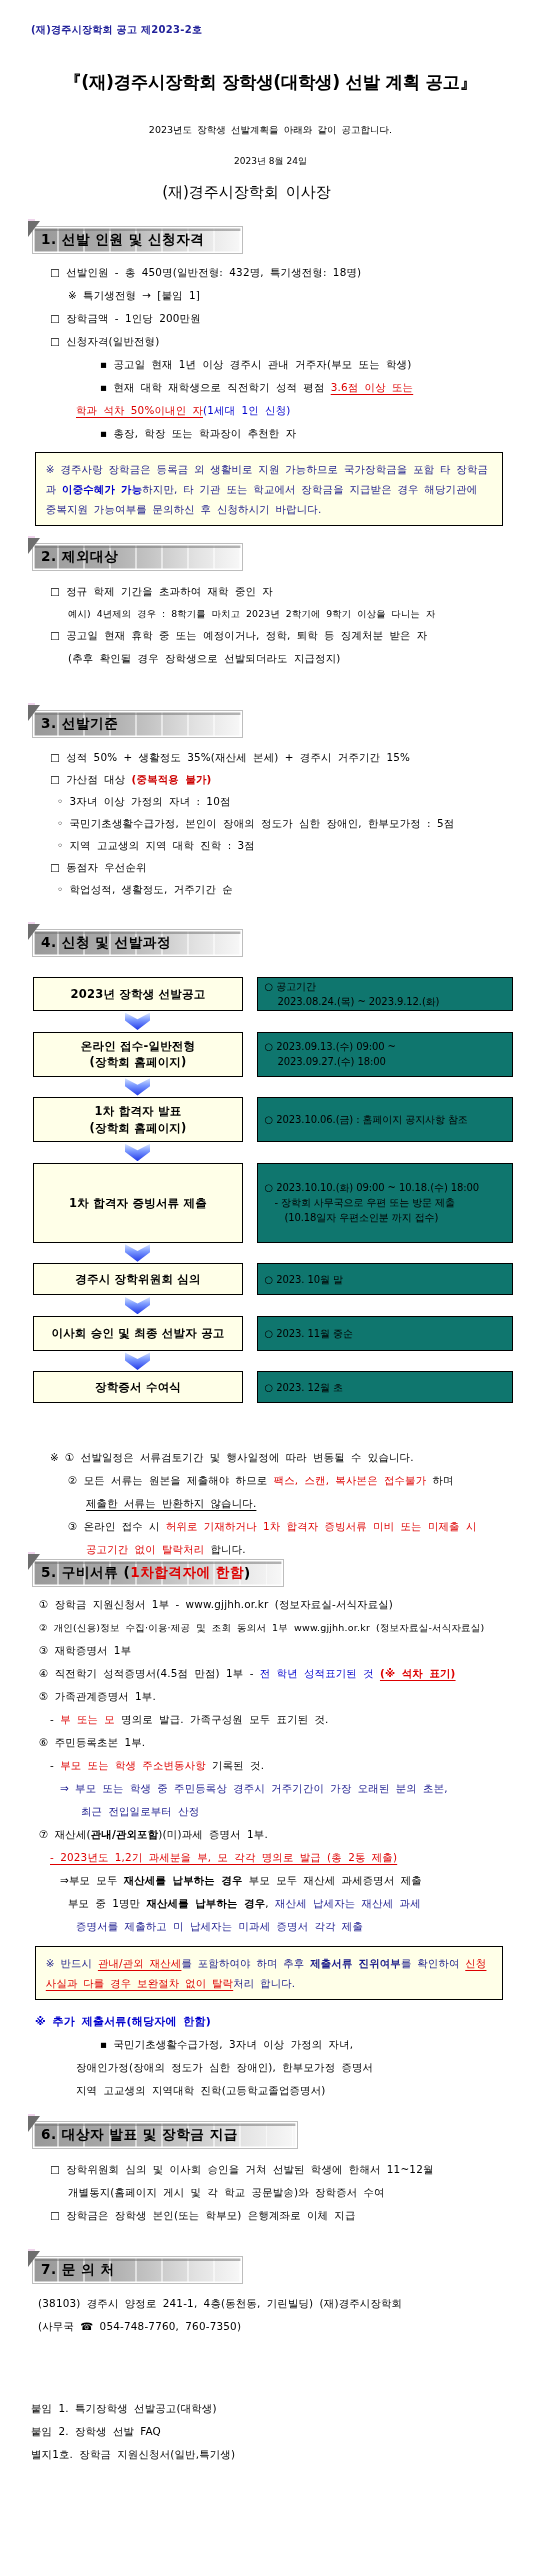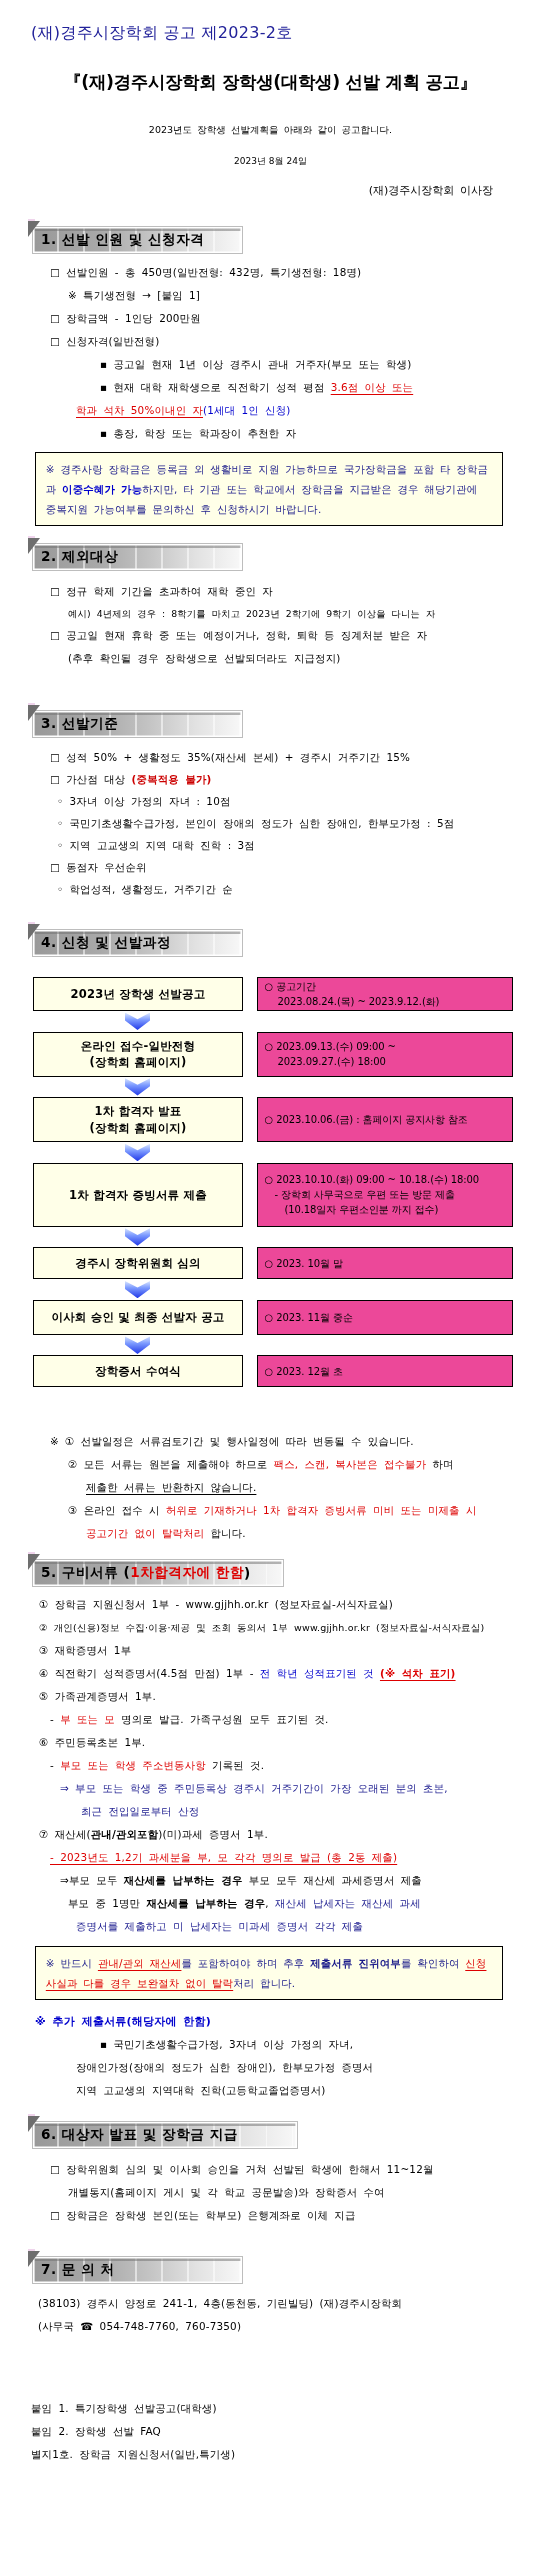--- a/index.html
+++ b/index.html
@@ -13,25 +13,25 @@
   .x125{padding-left:68px}.x140{padding-left:76px}.x148{padding-left:81px}.x158{padding-left:86px}
   .red{color:#dd0000}
   .redb{color:#cc0000;font-weight:bold}
   .redu{color:#dd0000;text-decoration:underline;text-underline-offset:2.7px}
   .blue{color:#0000cd}
   .blueu{color:#0000cd;text-underline-offset:2.7px}
   .navy{color:#1b1b8e}
   .bold{font-weight:bold}
   .ublack{text-decoration:underline;text-underline-offset:2.7px}
 
-  #docnum{position:absolute;top:23px;left:31px;font-size:16px;font-weight:normal;color:#22229a;letter-spacing:0.3px;}
+  #docnum{position:absolute;top:23px;left:31px;font-size:10px;font-weight:bold;color:#22229a;letter-spacing:0.3px;}
   #title{position:absolute;top:70px;left:0;right:0;text-align:center;font-size:17.4px;font-weight:bold;letter-spacing:-0.3px;}
   #subtitle{position:absolute;top:124px;left:0;right:0;text-align:center;font-size:9.5px;word-spacing:2.2px;}
   #date{position:absolute;top:155px;left:0;right:0;text-align:center;font-size:9px;}
-  #signer{position:absolute;top:183px;left:0;right:0;text-align:right;padding-right:48px;font-size:11px;word-spacing:2.2px;}
+  #signer{position:absolute;top:183px;left:0;right:0;text-align:center;padding-right:48px;font-size:15px;word-spacing:2.2px;}
 
   .sec-head{position:relative;height:28px;box-sizing:border-box;margin-left:32px;
     background:
       linear-gradient(180deg, rgba(110,110,110,.50) 0 3.8px, rgba(255,255,255,0) 3.8px),
       repeating-linear-gradient(90deg, rgba(255,255,255,0) 0 24.5px, rgba(255,255,255,.55) 24.5px 26px),
       linear-gradient(90deg,#999 0%,#a9a9a9 32%,#c3c3c3 55%,#e2e2e2 78%,#f8f8f8 100%);
     border:0.5px solid #bdbdbd;box-shadow:inset 0 0 0 1.6px #ffffff;
     display:flex;align-items:center;padding-left:8px;
     font-size:13.6px;font-weight:bold;letter-spacing:0.5px;white-space:nowrap;}
   .sec-head::before{content:"";position:absolute;left:-4.9px;top:-7.6px;width:6.5px;height:8.7px;background:#efd4ec;}
@@ -40,24 +40,24 @@
   .w387{width:211px}.w430{width:252px}.w488{width:266px}
 
   .note-box{box-sizing:border-box;margin-left:35px;width:468px;border:1.1px solid #000;
     background:#ffffe8;padding:6px 9.8px;font-size:10.4px;line-height:20px;color:#1b1b8a;
     letter-spacing:0.2px;word-spacing:2.2px;}
 
   .frow{display:flex;margin-left:33px;}
   .frl{width:210px;border:1.1px solid #000;background:#ffffe8;box-sizing:border-box;
     display:flex;align-items:center;justify-content:center;font-weight:bold;font-size:11.5px;
     white-space:pre-line;text-align:center;line-height:16.4px;letter-spacing:0.2px;}
-  .frr{width:256px;margin-left:13.6px;border:1.1px solid #000;background:#ec4899;box-sizing:border-box;
+  .frr{width:256px;margin-left:13.6px;border:1.1px solid #000;background:#0f766e;box-sizing:border-box;
     display:flex;align-items:center;font-size:10px;padding-left:7px;line-height:15.3px;
     white-space:pre-line;letter-spacing:-0.1px;}
-  .h62{height:34px}.h82{height:45px}.h118{height:64px}.h58{height:32px}.h64{height:35px}
+  .h62{height:34px}.h82{height:45px}.h118{height:80px}.h58{height:32px}.h64{height:35px}
   .arrow{width:25px;height:17.4px;margin:1.6px 0 1.6px 125px;
     background:linear-gradient(180deg,#dbe7ff 0%,#7d9bff 40%,#2038e8 100%);
     clip-path:polygon(0 0,50% 38%,100% 0,100% 46%,50% 100%,0 46%);}
 </style>
 </head>
 <body>
 
 <div id="page">
 
   <div id="docnum">(재)경주시장학회 공고 제2023-2호</div>

